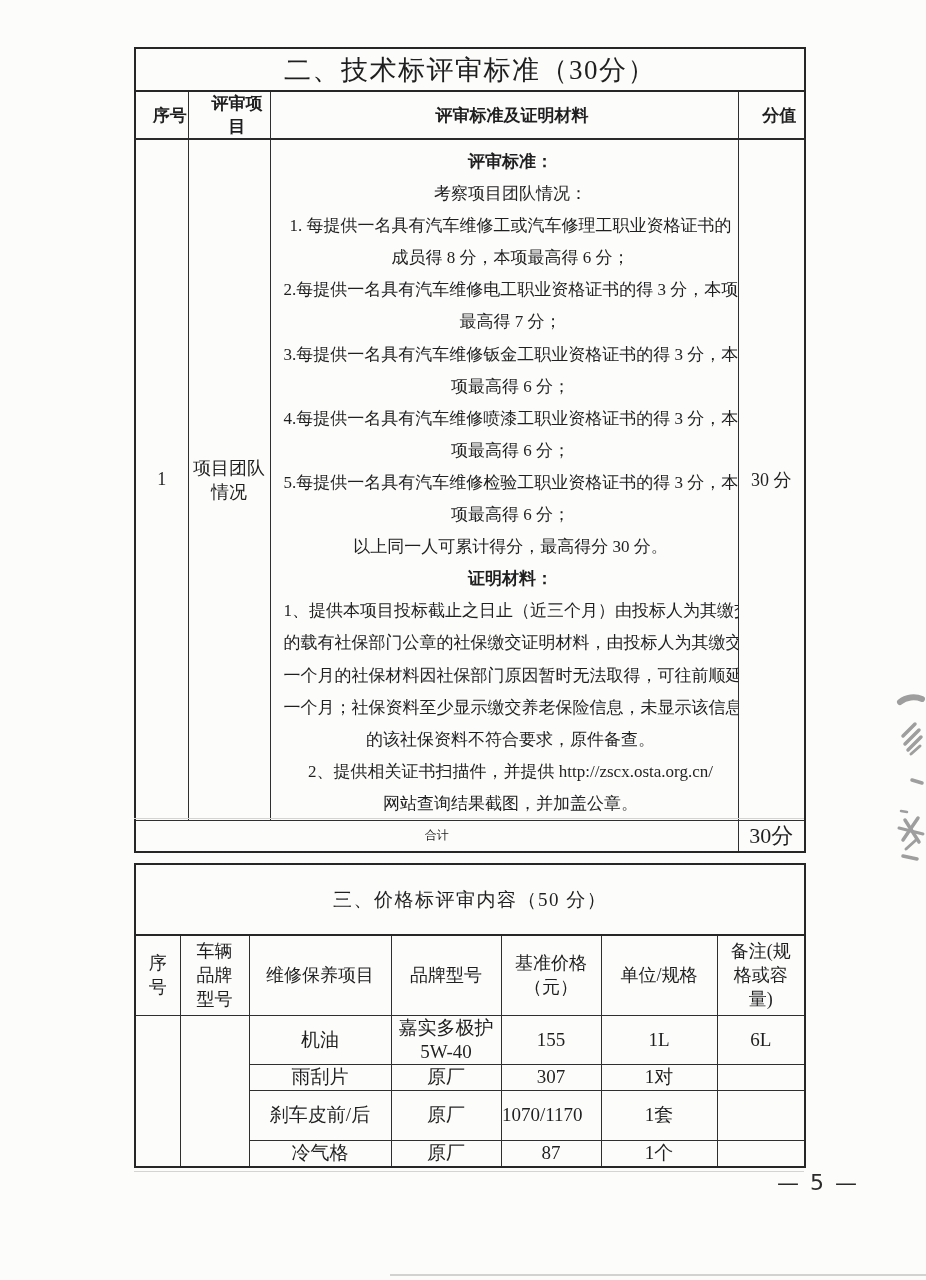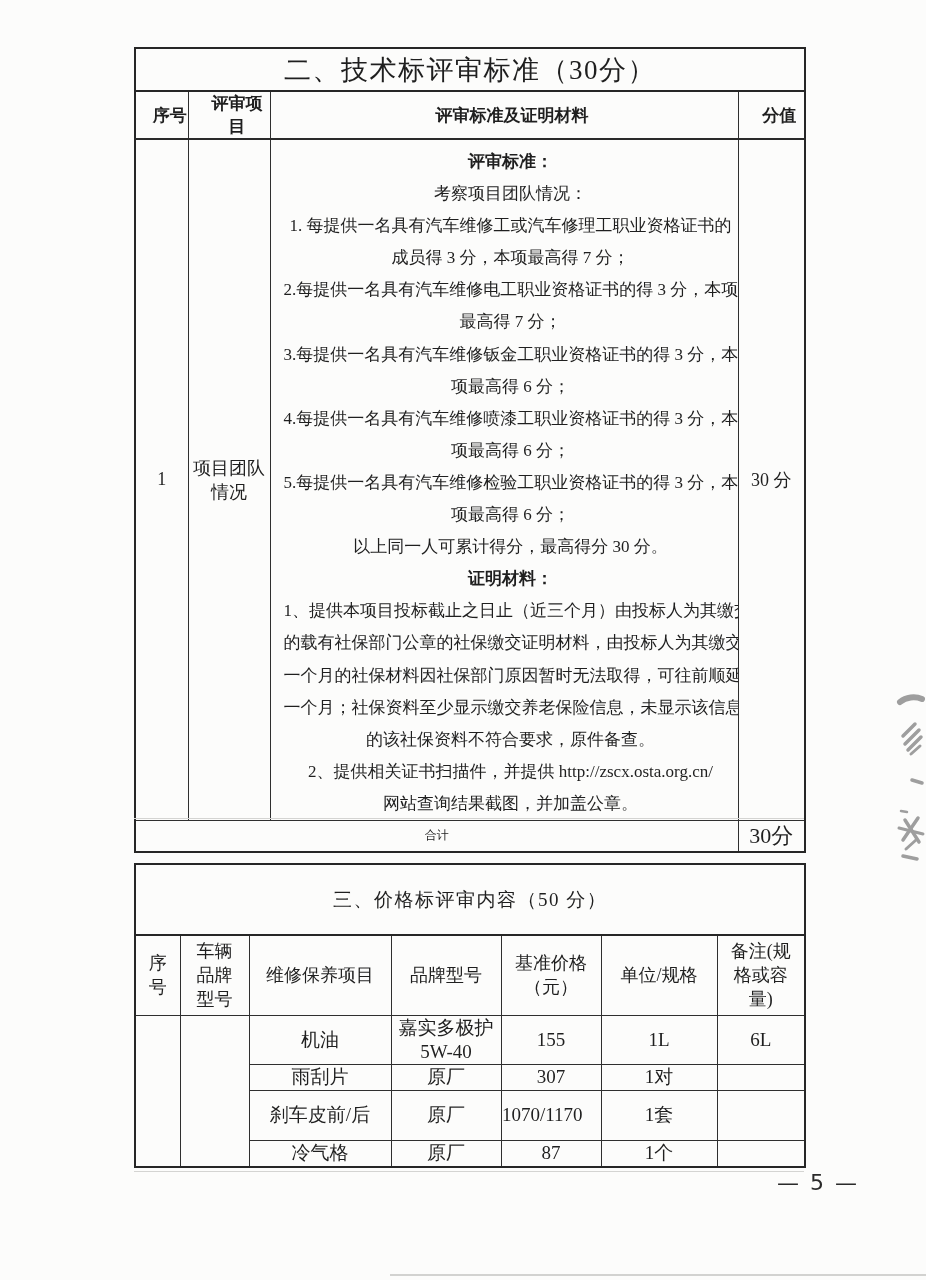--- a/index.html
+++ b/index.html
@@ -67,21 +67,21 @@
     <tr style="height:675px">
       <td class="body-cell">1</td>
       <td class="body-cell">
         <div>项目团队</div>
         <div>情况</div>
       </td>
       <td class="criteria-cell">
         <div class="cl bold">评审标准：</div>
         <div class="cl">考察项目团队情况：</div>
         <div class="cl">1. 每提供一名具有汽车维修工或汽车修理工职业资格证书的</div>
-        <div class="cl">成员得 3 分，本项最高得 7 分；</div>
+        <div class="cl">成员得 8 分，本项最高得 6 分；</div>
         <div class="cl">2.每提供一名具有汽车维修电工职业资格证书的得 3 分，本项</div>
         <div class="cl">最高得 7 分；</div>
         <div class="cl">3.每提供一名具有汽车维修钣金工职业资格证书的得 3 分，本</div>
         <div class="cl">项最高得 6 分；</div>
         <div class="cl">4.每提供一名具有汽车维修喷漆工职业资格证书的得 3 分，本</div>
         <div class="cl">项最高得 6 分；</div>
         <div class="cl">5.每提供一名具有汽车维修检验工职业资格证书的得 3 分，本</div>
         <div class="cl">项最高得 6 分；</div>
         <div class="cl">以上同一人可累计得分，最高得分 30 分。</div>
         <div class="cl bold">证明材料：</div>

